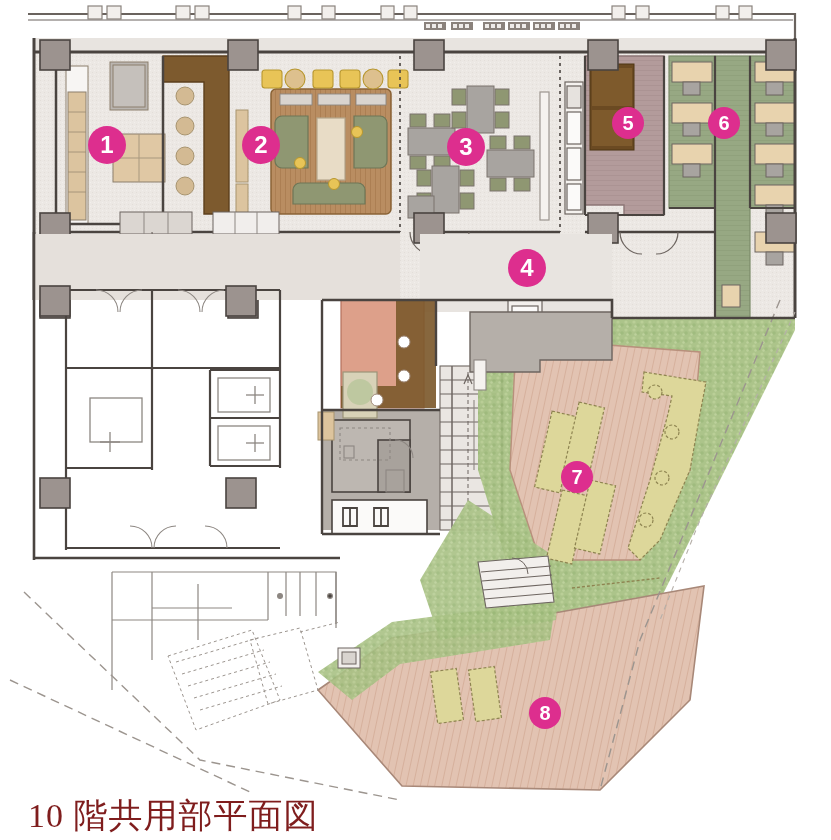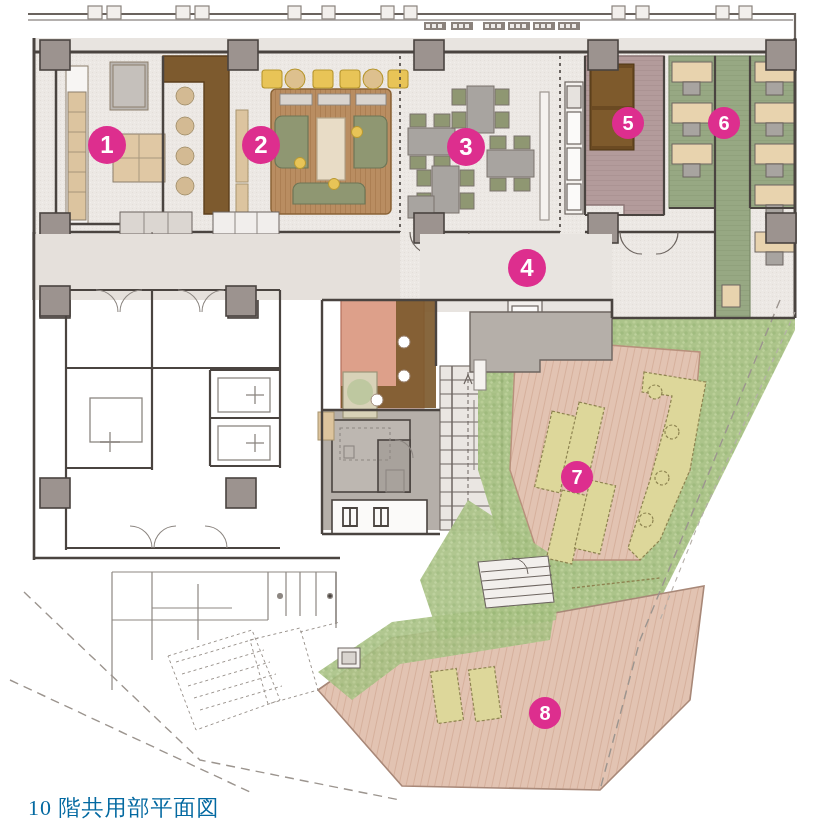--- a/index.html
+++ b/index.html
@@ -51,22 +51,22 @@
     margin-left: -16px;
     margin-top: -16px;
     font-size: 20px;
     line-height: 32px;
   }
   
   #caption {
     position: absolute;
     left: 28px;
     top: 793px;
-    font-size: 22px;
-    color: #0369a1;
+    font-size: 34px;
+    color: #7f1d1d;
     letter-spacing: 1px;
     white-space: nowrap;
     font-family: "Liberation Serif", "DejaVu Serif", serif;
   }
 </style>
 </head>
 <body>
 
 <div id="page">
 

